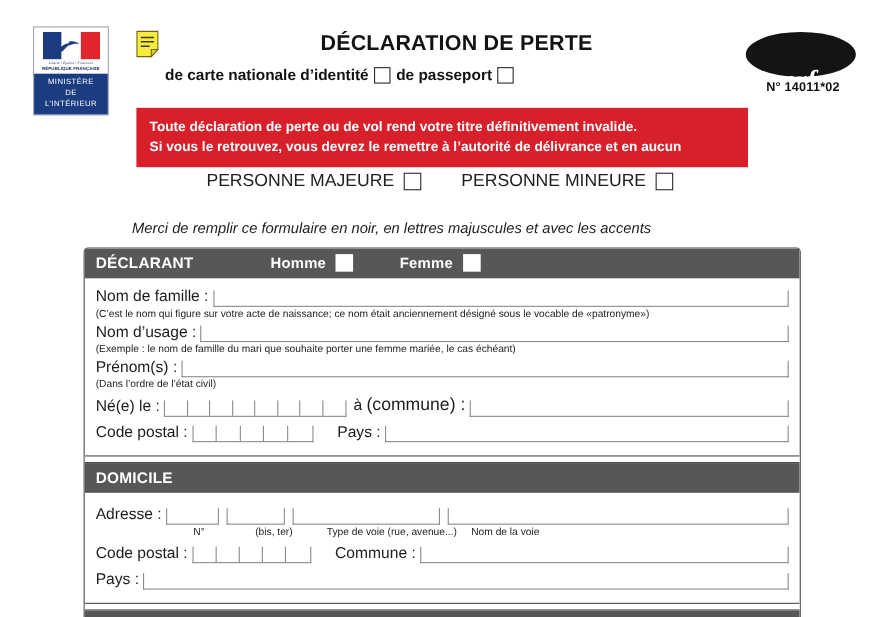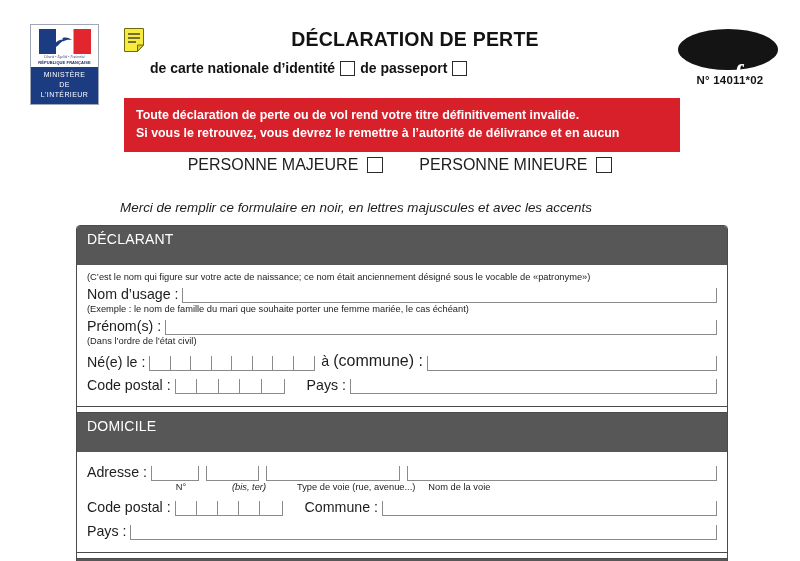--- a/index.html
+++ b/index.html
@@ -200,24 +200,24 @@
     width: 652px;
     border: 1px solid #4a4a4a;
     border-radius: 4px;
     background: #ffffff;
     box-sizing: border-box;
     overflow: hidden;
   }
   .sec-head {
     background: #575757;
     color: #ffffff;
-    font-weight: normal;
+    font-weight: bold;
     font-size: 14px;
     letter-spacing: .2px;
-    padding: 5px 10px 18px 10px;
+    padding: 5px 10px 6px 10px;
     display: flex;
     align-items: center;
   }
   .sec-head.small { font-size: 13px; }
   .sec-title { margin-right: 70px; }
   .gender-group { display: flex; align-items: center; gap: 42px; }
   .gender { display: flex; align-items: center; gap: 9px; font-size: 13.5px; }
   .cbox-white {
     display: inline-block;
     width: 16px;
@@ -356,24 +356,38 @@
     <span class="cbox"></span>
   </div>
 </div>
 
 <div class="merci">Merci de remplir ce formulaire en noir, en lettres majuscules et avec les accents</div>
 
 <div class="panel">
 
   <div class="sec-head">
     <span class="sec-title">DÉCLARANT</span>
+    <span class="gender-group">
+      <span class="gender">
+        <span>Homme</span>
+        <span class="cbox-white"></span>
+      </span>
+      <span class="gender">
+        <span>Femme</span>
+        <span class="cbox-white"></span>
+      </span>
+    </span>
   </div>
 
   <div class="sec-body">
 
+    <div class="frow">
+      <span class="flabel">Nom de famille :</span>
+      <span class="fbox grow"></span>
+    </div>
     <div class="hint">(C’est le nom qui figure sur votre acte de naissance; ce nom était anciennement désigné sous le vocable de «patronyme»)</div>
 
     <div class="frow">
       <span class="flabel">Nom d’usage :</span>
       <span class="fbox grow"></span>
     </div>
     <div class="hint">(Exemple : le nom de famille du mari que souhaite porter une femme mariée, le cas échéant)</div>
 
     <div class="frow">
       <span class="flabel">Prénom(s) :</span>
@@ -425,21 +439,21 @@
 
     <div class="frow" style="margin-top:6px;">
       <span class="flabel">Adresse :</span>
       <span class="fbox" style="width:48px;"></span>
       <span class="fbox" style="width:53px;margin-left:7px;"></span>
       <span class="fbox" style="width:134px;margin-left:7px;"></span>
       <span class="fbox grow" style="margin-left:7px;"></span>
     </div>
     <div class="sublabels">
       <span style="width:72px;text-align:center;margin-left:58px;">N°</span>
-      <span style="width:64px;text-align:center;font-style:italic;">(bis, ter)</span>
+      <span style="width:64px;text-align:center;">(bis, ter)</span>
       <span style="margin-left:16px;">Type de voie (rue, avenue...)</span>
       <span style="margin-left:13px;">Nom de la voie</span>
     </div>
 
     <div class="frow" style="margin-top:7px;">
       <span class="flabel">Code postal :</span>
       <span class="comb" style="width:108px;">
         <span class="cell" style="width:20%;"></span>
           <span class="cell" style="width:20%;"></span>
         <span class="cell" style="width:20%;"></span>

